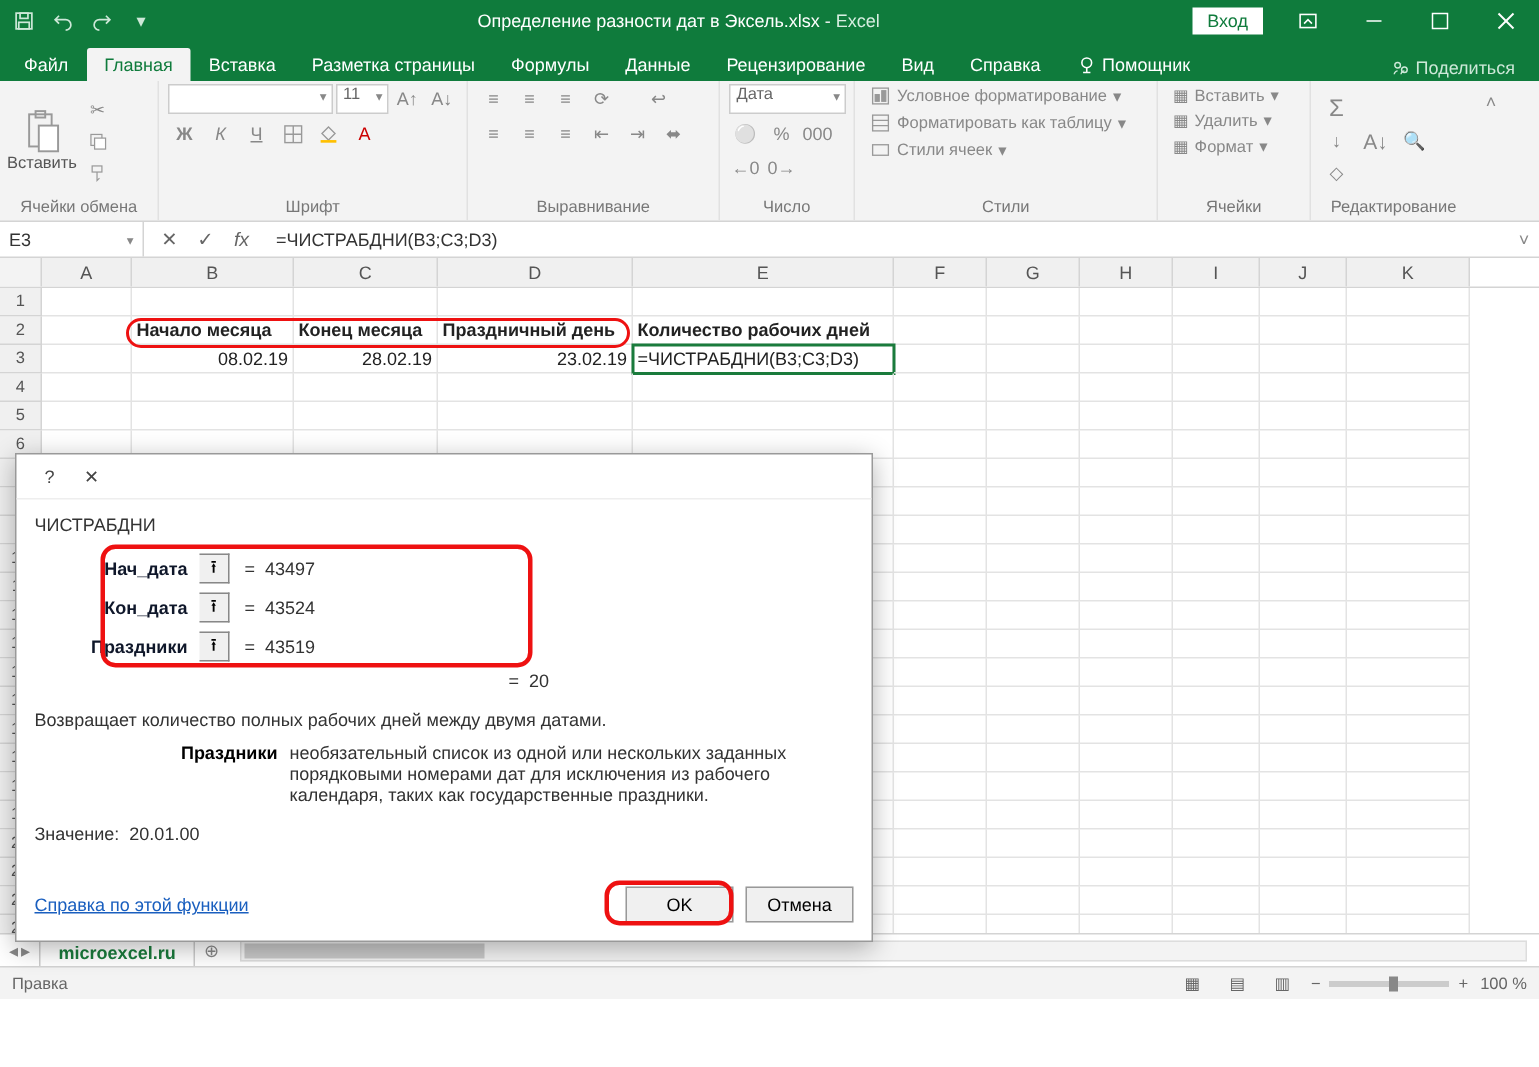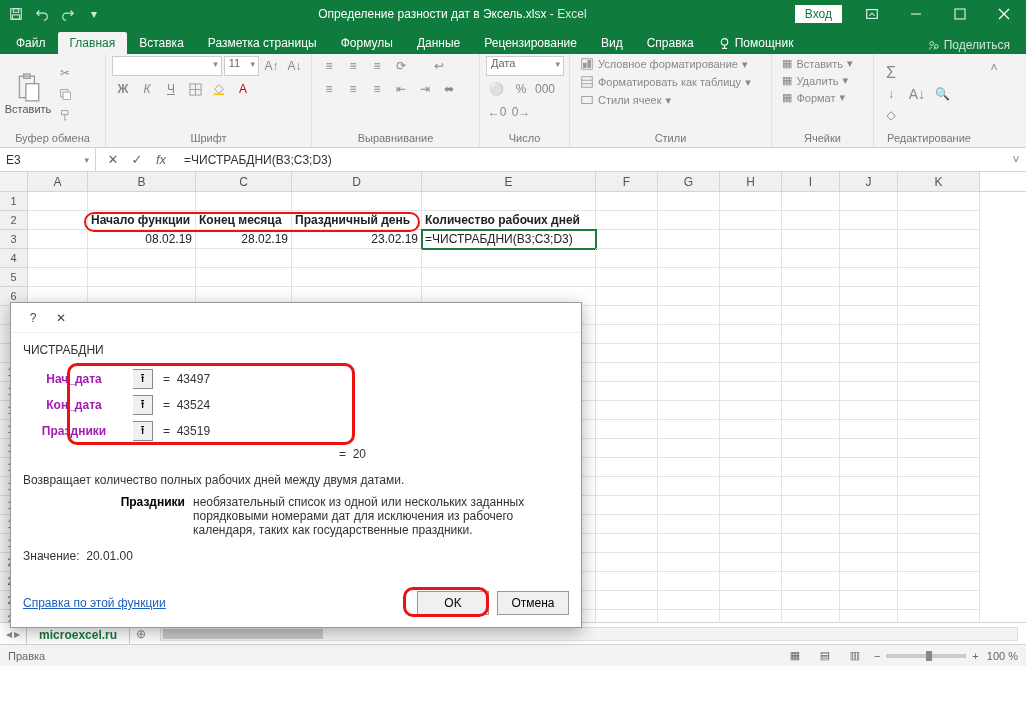--- a/index.html
+++ b/index.html
@@ -73,21 +73,21 @@
 .slider-thumb{position:absolute;left:50%;top:-3px;width:6px;height:10px;background:#888;}
 
 
 .dialog { position:absolute; left:10px; top:302px; width:572px; background:#fff; border:1px solid #999; box-shadow:0 4px 16px rgba(0,0,0,0.3); font-size:12px; }
 .dlg-title{height:30px;display:flex;align-items:center;padding:0 8px;border-bottom:1px solid #eee;}
 .dlg-title span{flex:1;color:#333;}
 .dlg-tbtn{width:28px;height:24px;display:flex;align-items:center;justify-content:center;color:#444;cursor:pointer;}
 .dlg-body{padding:10px 12px;}
 .fn-name{font-weight:normal;color:#333;margin-bottom:12px;}
 .arg-row{display:flex;align-items:center;margin-bottom:6px;}
-.arg-lbl{width:110px;text-align:center;padding-right:8px;font-weight:bold;color:#a21caf;}
+.arg-lbl{width:110px;text-align:right;padding-right:8px;font-weight:bold;color:#0f172a;}
 .arg-inp{width:176px;height:20px;border:1px solid #888;padding:0 4px;font-size:12px;}
 .arg-pick{width:20px;height:20px;border:1px solid #888;border-left:none;display:flex;align-items:center;justify-content:center;cursor:pointer;background:#f0f0f0;}
 .arg-val{margin-left:10px;color:#333;}
 .desc{color:#333;margin:12px 0 8px 0;}
 .desc2{display:flex;margin-bottom:12px;}
 .desc2-lbl{width:170px;text-align:right;font-weight:bold;padding-right:8px;}
 .desc2-txt{flex:1;color:#333;}
 .result-row{margin:10px 0;color:#333;}
 .dlg-link{color:#1a5fbf;text-decoration:underline;cursor:pointer;}
 .dlg-foot{display:flex;align-items:center;padding:8px 12px 12px;}
@@ -197,21 +197,21 @@
             </svg>
           </div>
         <div class="rbtn-sm">
             <svg width="13" height="13" viewBox="0 0 16 16" fill="none" stroke="#999">
               <rect x="3" y="2" width="8" height="5"></rect>
               <path d="M7 7v7l2-2"></path>
             </svg>
           </div>
       </div>
     </div>
-    <div class="rgroup-label">Буфер обмена</div>
+    <div class="rgroup-label">Ячейки обмена</div>
   </div>
 
   <div class="rgroup" style="width:206px;">
     <div class="rgroup-body" style="flex-direction:column;align-items:stretch;gap:3px;">
       <div class="rrow">
         <div class="sel" style="width:114px;"></div>
         <div class="sel" style="width:36px;">11</div>
         <div class="rbtn-sm">A↑</div>
         <div class="rbtn-sm">A↓</div>
       </div>
@@ -369,21 +369,21 @@
         <div class="cell" style="width: 62px;"></div>
         <div class="cell" style="width: 62px;"></div>
         <div class="cell" style="width: 62px;"></div>
         <div class="cell" style="width: 58px;"></div>
         <div class="cell" style="width: 58px;"></div>
         <div class="cell" style="width: 82px;"></div>
       </div>
       <div class="row">
         <div class="rowh">2</div>
         <div class="cell" style="width: 60px;"></div>
-        <div class="cell" style="width: 108px; font-weight: bold;">Начало функции</div>
+        <div class="cell" style="width: 108px; font-weight: bold;">Начало месяца</div>
         <div class="cell" style="width: 96px; font-weight: bold;">Конец месяца</div>
         <div class="cell" style="width: 130px; font-weight: bold;">Праздничный день</div>
         <div class="cell" style="width: 174px; font-weight: bold;">Количество рабочих дней</div>
         <div class="cell" style="width: 62px;"></div>
         <div class="cell" style="width: 62px;"></div>
         <div class="cell" style="width: 62px;"></div>
         <div class="cell" style="width: 58px;"></div>
         <div class="cell" style="width: 58px;"></div>
         <div class="cell" style="width: 82px;"></div>
       </div>

